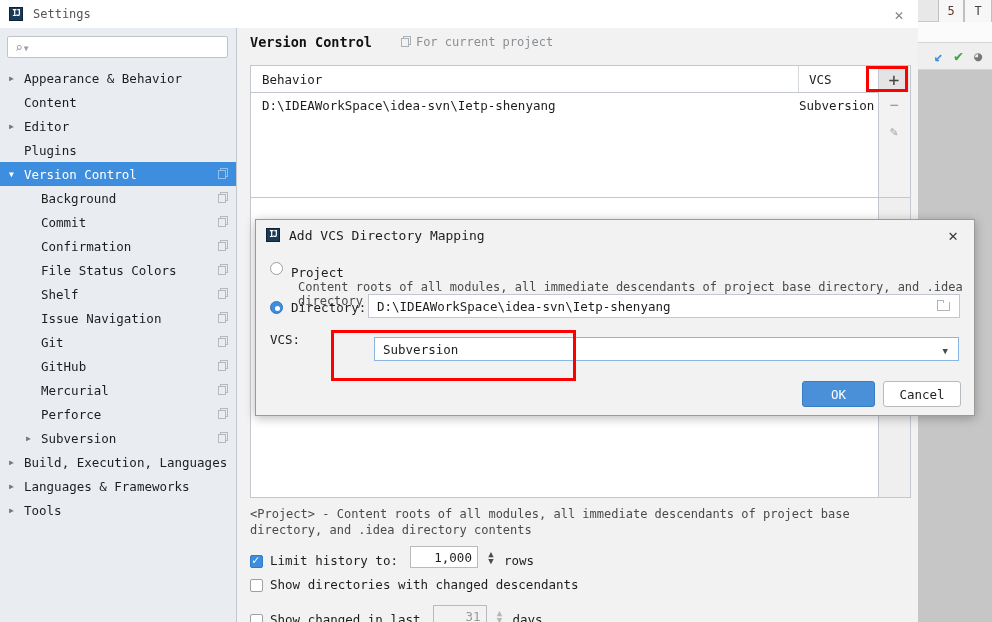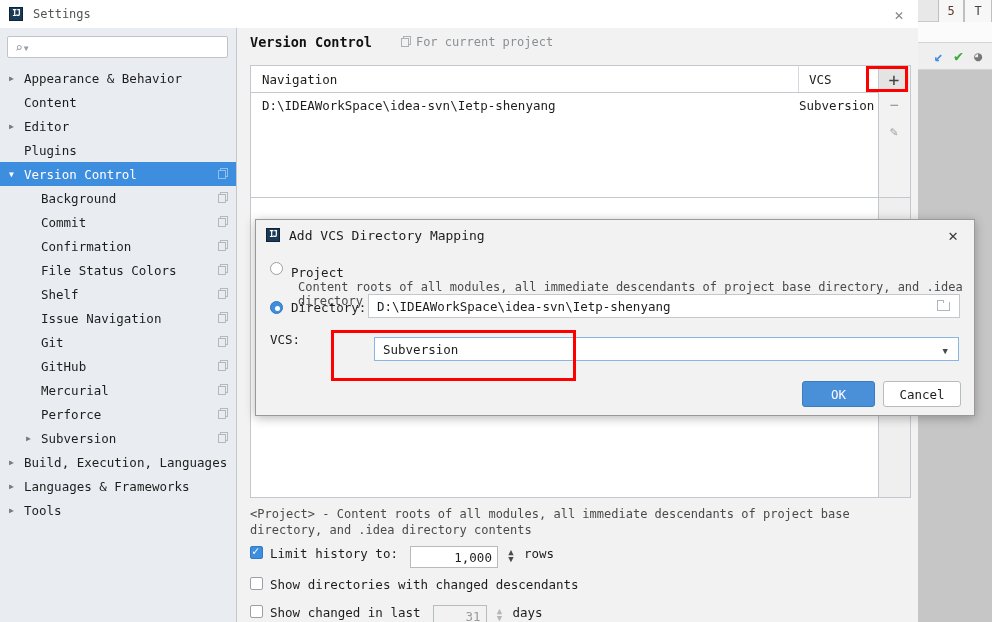--- a/index.html
+++ b/index.html
@@ -84,25 +84,25 @@
   .vcb.pencil { font-size:13px; color:#9a9a9a; }
   .red-hl-plus { position:absolute; left:866px; top:66px; width:42px; height:26px; border:3px solid #ff0000; }
 
   .table-bottom { position:absolute; left:12px; top:170px; width:629px; height:300px; background:#fff;
                   border:1px solid #c3c8cf; border-top:none; }
   .table-bottom-scroll { position:absolute; left:641px; top:170px; width:32px; height:300px; background:#efefef;
                   border:1px solid #c3c8cf; border-left:none; border-top:none; }
 
   .proj-note { position:absolute; left:12px; top:478px; width:645px; font-size:12px; color:#4a4a4a; line-height:16px; }
 
-  .opt-row { position:absolute; left:12px; display:flex; align-items:flex-start; font-size:12.5px; }
+  .opt-row { position:absolute; left:12px; display:flex; align-items:flex-end; font-size:12.5px; }
   .cb { width:13px; height:13px; border:1px solid #9aa0a6; background:#fff; border-radius:2px; margin-right:7px; flex:0 0 13px; }
   .cb.on { background:#3e8ee0; border-color:#3279c6; position:relative; }
   .cb.on::after { content:"✓"; position:absolute; left:1px; top:-3px; color:#fff; font-size:12px; }
-  .spin { width:88px; height:22px; border:1px solid #b6bbc0; background:#fff; display:flex; align-items:center;
+  .spin { width:68px; height:22px; border:1px solid #b6bbc0; background:#fff; display:flex; align-items:center;
           justify-content:flex-end; padding-right:5px; margin:0 6px; font-size:12.5px; position:relative; }
   .spin.dis { background:#f2f2f2; color:#9a9a9a; }
   .spin-arrows { position:absolute; right:-14px; top:0; width:14px; height:20px; display:flex; flex-direction:column;
                  align-items:center; justify-content:center; color:#4a4a4a; line-height:7px; font-size:9px; }
   .spin.dis + .spin-arrows { color:#b5b5b5; }
 
   
   .dlg { position:absolute; left:255px; top:219px; width:720px; height:197px; background:#f2f2f2;
          border:1px solid #9a9a9a; box-shadow:0 2px 10px rgba(0,0,0,.28); }
   .dlg-title { height:30px; display:flex; align-items:center; position:relative; }
@@ -305,21 +305,21 @@
           <span class="fp-ico">
               <i class="a"></i>
               <i class="b"></i>
             </span>
           <span>For current project</span>
         </span>
       </div>
 
       <div class="vc-table">
         <div class="vc-thead">
-          <div class="th-dir">Navigation</div>
+          <div class="th-dir">Behavior</div>
           <div class="th-vcs">VCS</div>
         </div>
         <div class="vc-row">
           <div class="td-dir">D:\IDEAWorkSpace\idea-svn\Ietp-shenyang</div>
           <div class="td-vcs">Subversion</div>
         </div>
       </div>
 
       <div class="vc-sidebar-btns">
         <div class="vcb plus">+</div>

